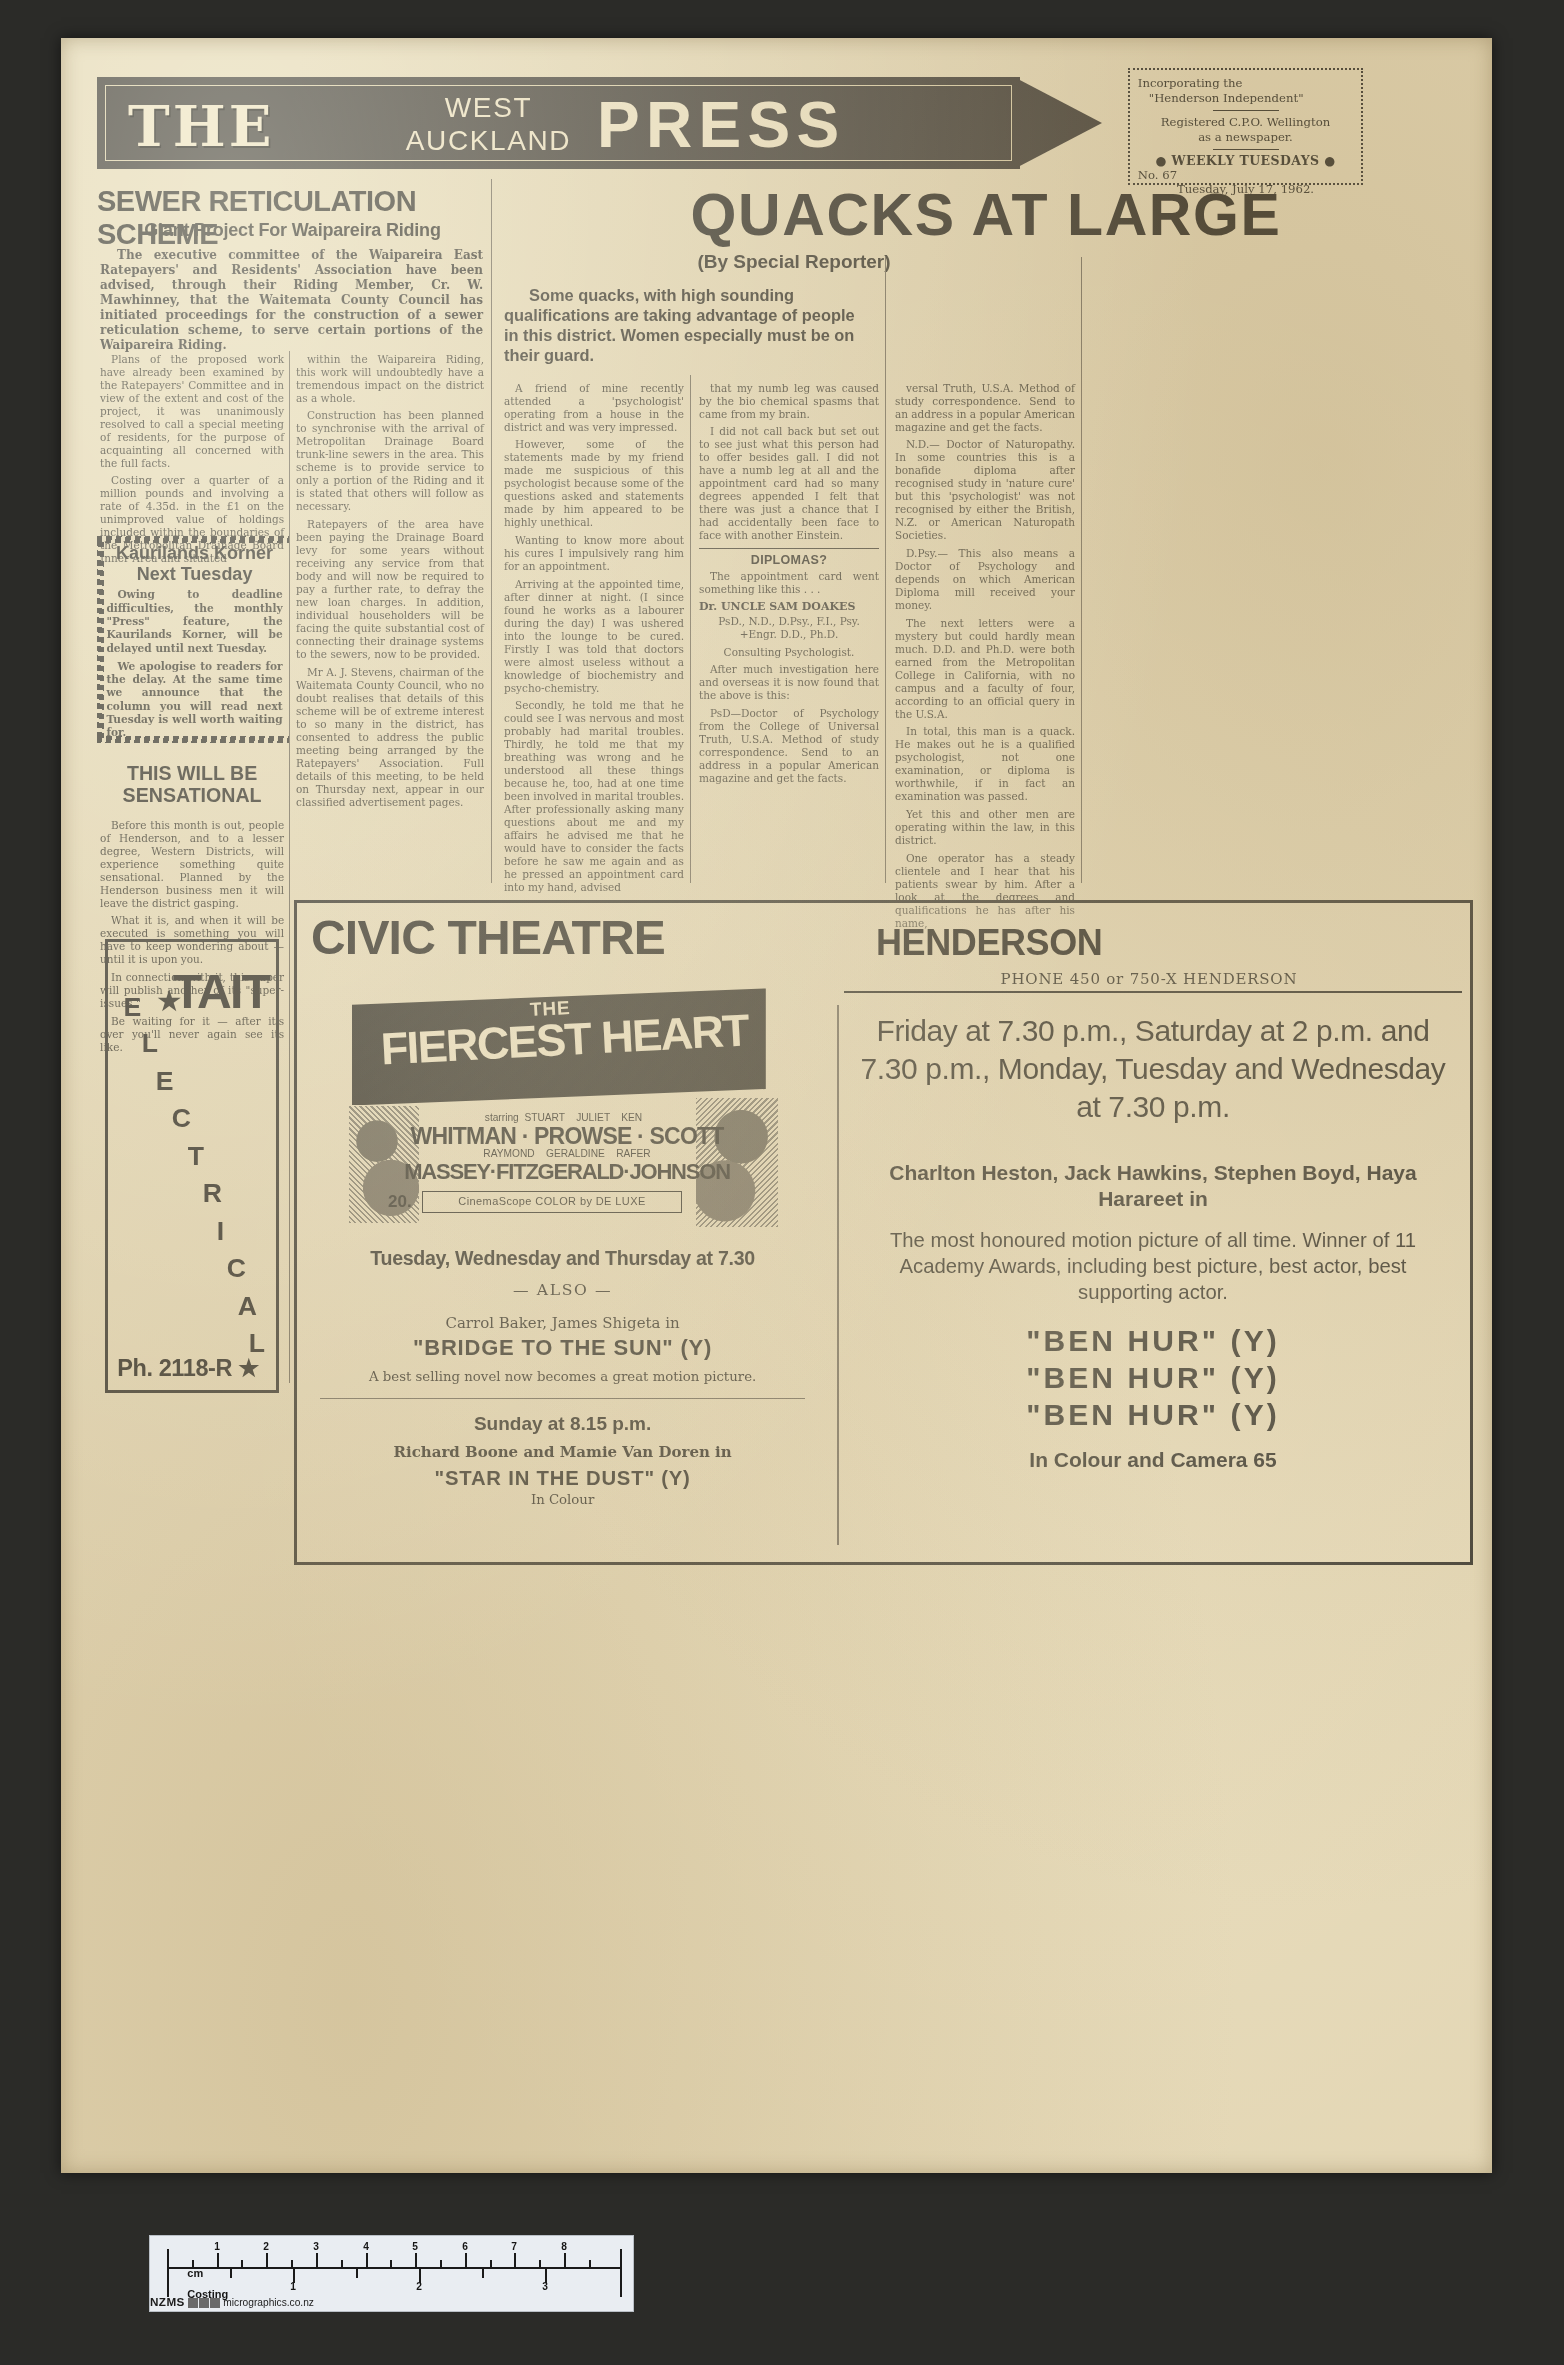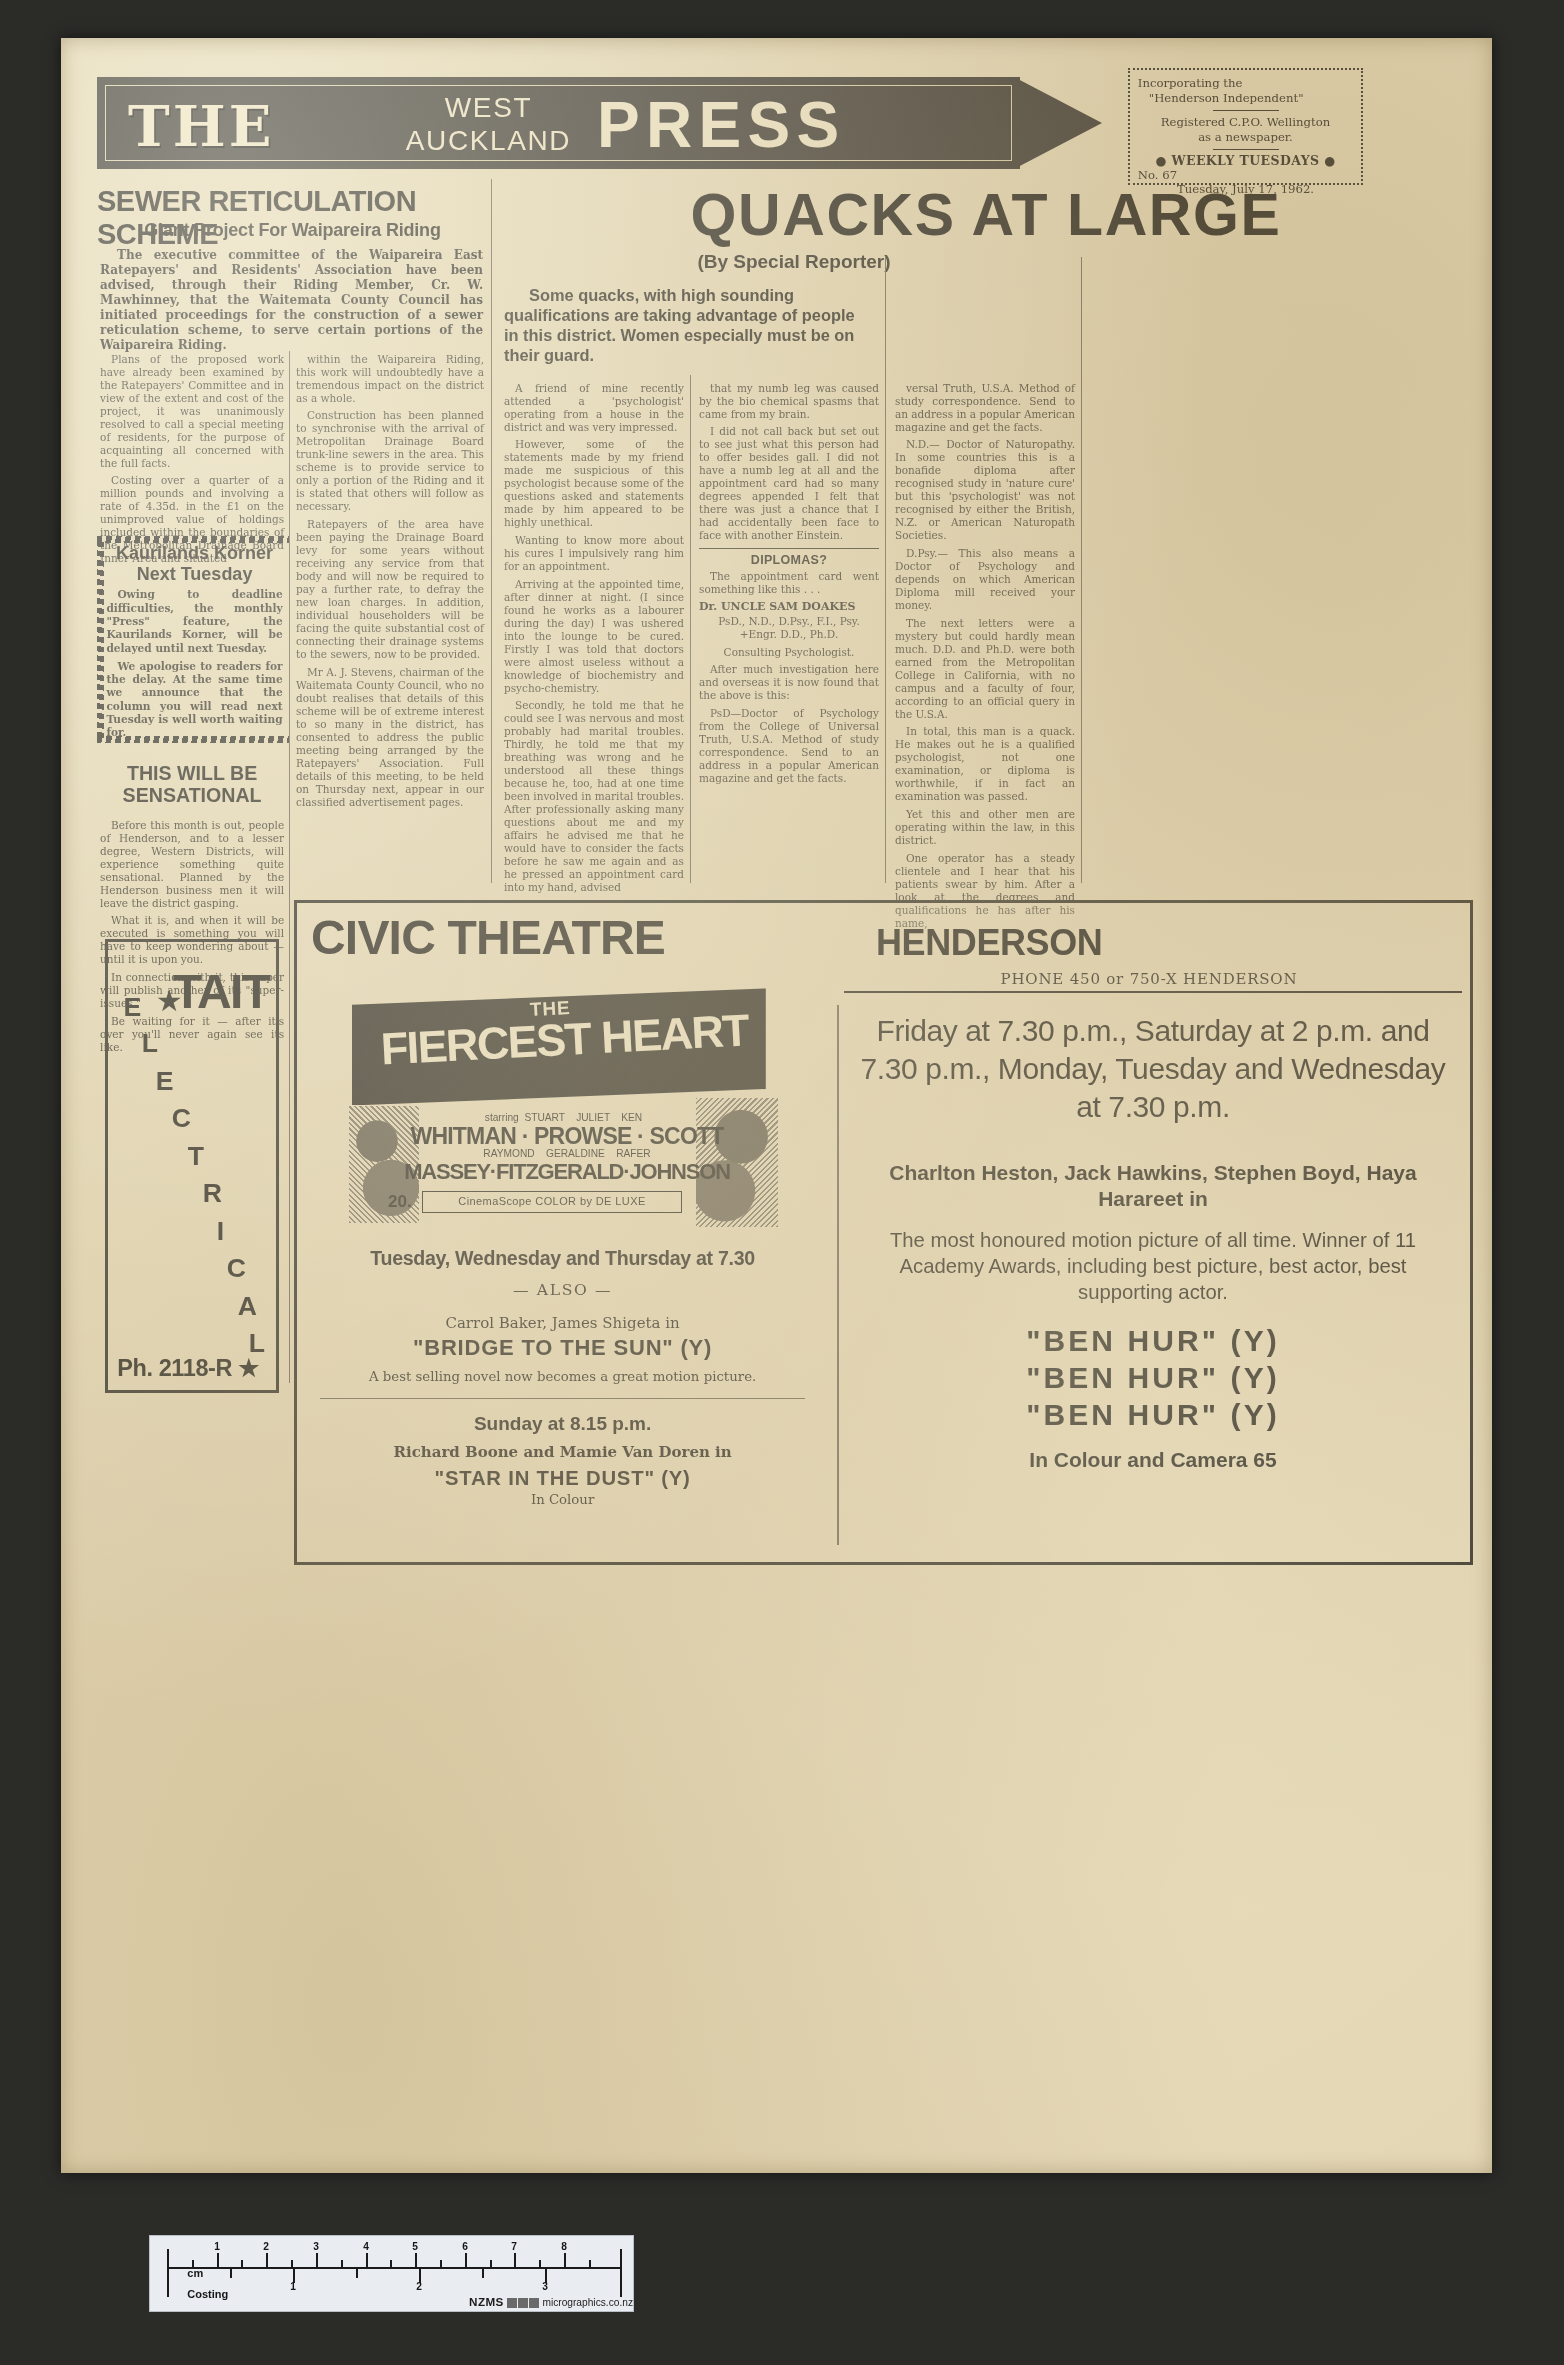--- a/index.html
+++ b/index.html
@@ -381,21 +381,21 @@
   #ruler .tin{top:22px;height:14px;}
   #ruler .tin-h{top:22px;height:8.6px;}
   #ruler .num{position:absolute;top:-6.3px;font-family:"Liberation Sans", sans-serif;
     font-weight:700;font-size:10.2px;color:#161616;transform:translateX(-50%);}
   #ruler .numi{position:absolute;top:34px;font-family:"Liberation Sans", sans-serif;
     font-weight:700;font-size:10.2px;color:#161616;transform:translateX(-50%);}
   #ruler .lblcm{position:absolute;left:20.3px;top:20.3px;font-family:"Liberation Sans", sans-serif;
     font-weight:700;font-size:11px;color:#161616;}
   #ruler .lblin{position:absolute;left:20.3px;top:41px;font-family:"Liberation Sans", sans-serif;
     font-weight:700;font-size:11px;color:#161616;}
-  #ruler .brand{position:absolute;left:0;right:0;bottom:3.1px;text-align:right;
+  #ruler .brand{position:absolute;left:0;right:0;bottom:3.1px;text-align:left;
     font-family:"Liberation Sans", sans-serif;font-size:10.2px;color:#1d1d1d;}
   #ruler .brand b{font-size:11.7px;letter-spacing:0.4px;}
   #ruler .brand .sq{display:inline-block;width:9.4px;height:9.4px;background:#6a6a6a;
     margin:0 0.8px;vertical-align:-1.6px;}
 </style>
 </head>
 <body>
 
 <div id="page">
   <div class="sheet">

